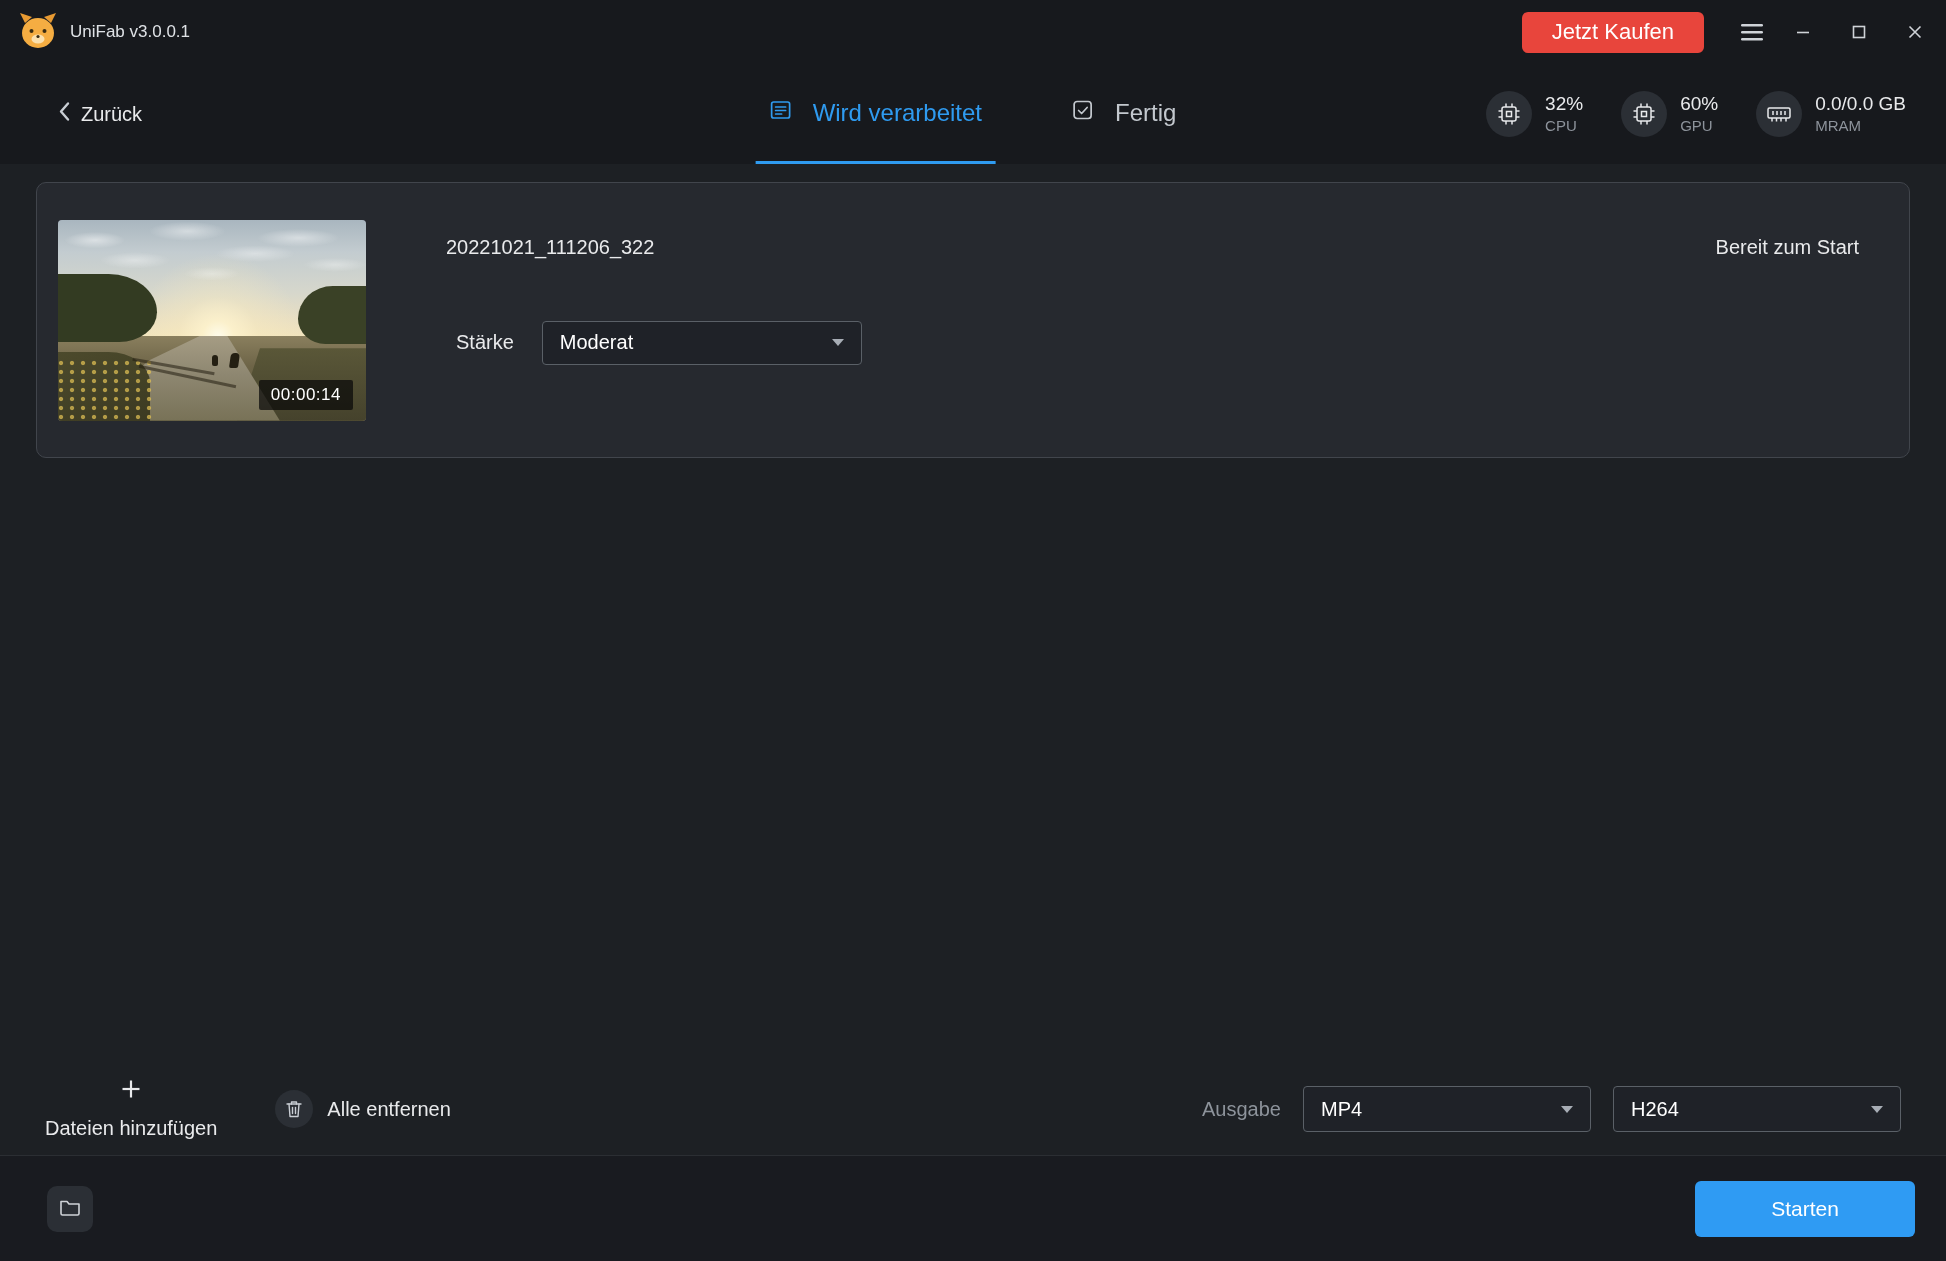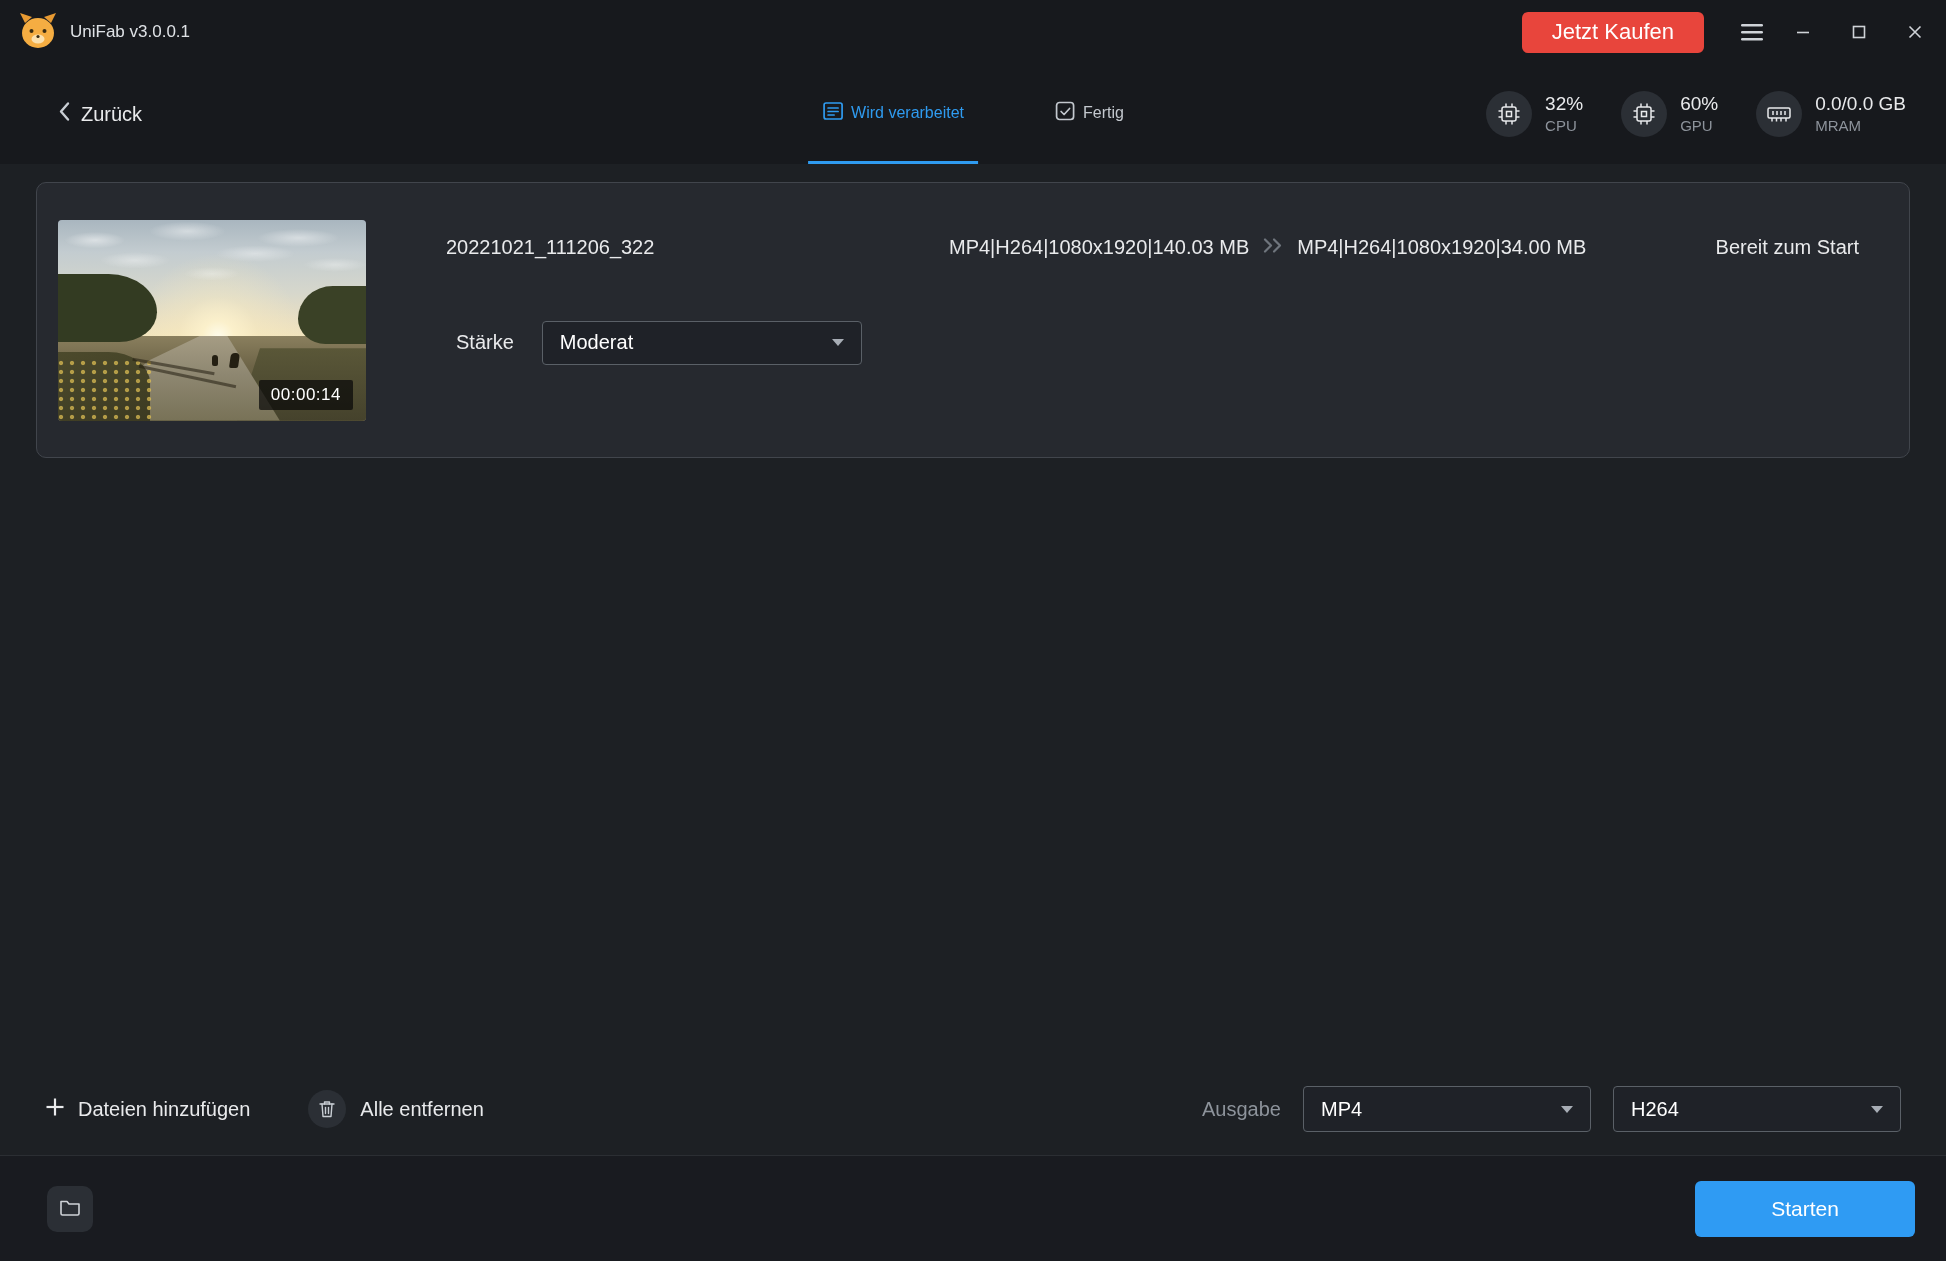--- a/index.html
+++ b/index.html
@@ -12,21 +12,21 @@
   .titlebar-spacer { flex:1; }
   .buy-btn { background:#e8453c; color:#fff; border:none; border-radius:6px; height:41px; padding:0 30px; font-size:22px; cursor:pointer; font-family:inherit; }
   .menu-btn { margin-left:34px; display:flex; align-items:center; justify-content:center; width:28px; height:28px; cursor:pointer; }
   .win-controls { display:flex; align-items:center; gap:34px; margin-left:26px; }
   .win-btn { width:22px; height:22px; display:flex; align-items:center; justify-content:center; cursor:pointer; }
 
   
   .header { height:100px; background:#17191d; position:relative; flex:none; }
   .back { position:absolute; left:58px; top:50%; transform:translateY(-50%); display:flex; align-items:center; gap:11px; font-size:20px; color:#e9eaec; cursor:pointer; }
   .tabs { position:absolute; left:50%; transform:translateX(-50%); top:0; height:100%; display:flex; gap:62px; }
-  .tab { display:flex; align-items:center; gap:7px; font-size:16px; color:#c3c8ce; padding:0 14px; border-bottom:3px solid transparent; cursor:pointer; }
+  .tab { display:flex; align-items:center; gap:21px; font-size:24px; color:#c3c8ce; padding:0 14px; border-bottom:3px solid transparent; cursor:pointer; }
   .tab.active { color:#2f9bf0; border-bottom-color:#2f9bf0; }
   .stats { position:absolute; right:40px; top:50%; transform:translateY(-50%); display:flex; gap:38px; }
   .stat { display:flex; align-items:center; gap:13px; }
   .stat-icon { width:46px; height:46px; border-radius:50%; background:#2b2f35; display:flex; align-items:center; justify-content:center; flex:none; }
   .stat-value { font-size:19px; color:#e9eaec; line-height:1.15; }
   .stat-label { font-size:15px; color:#8d939b; line-height:1.15; margin-top:2px; }
 
   
   .main { flex:1; background:#1d2024; padding:18px 36px 0; }
   .card { background:#26292f; border:1px solid #41454c; border-radius:10px; height:276px; display:flex; align-items:center; padding:0 50px 0 21px; }
@@ -74,21 +74,21 @@
   .fileinfo { display:flex; align-items:center; gap:12px; font-size:20px; color:#e9eaec; }
   .status { margin-left:auto; font-size:20px; color:#e9eaec; }
   .row2 { display:flex; align-items:center; margin-top:62px; }
   .strength-label { font-size:20px; margin-left:10px; }
   .dropdown { background:#1f2228; border:1px solid #5a6067; border-radius:4px; display:flex; align-items:center; padding:0 17px; color:#fff; font-size:20px; cursor:pointer; }
   .dd-strength { width:320px; height:44px; margin-left:28px; }
   .caret { width:0; height:0; border-left:6px solid transparent; border-right:6px solid transparent; border-top:7px solid #a7adb5; margin-left:auto; flex:none; }
 
   
   .toolbar { height:92px; background:#1d2024; display:flex; align-items:center; padding:0 45px; flex:none; }
-  .add-files { display:flex; align-items:center; gap:13px; font-size:20px; cursor:pointer; }
+  .add-files { display:flex; align-items:center; gap:13px; font-size:20px; cursor:pointer;flex-direction:column; }
   .remove-all { display:flex; align-items:center; gap:14px; margin-left:58px; font-size:20px; cursor:pointer; }
   .trash-circle { width:38px; height:38px; border-radius:50%; background:#2b2f35; display:flex; align-items:center; justify-content:center; }
   .toolbar-right { margin-left:auto; display:flex; align-items:center; gap:22px; }
   .output-label { color:#8d939b; font-size:20px; }
   .dd-sm { width:288px; height:46px; }
 
   
   .footer { height:106px; background:#191b20; border-top:1px solid #2b2e33; display:flex; align-items:center; padding:0 31px; flex:none; }
   .folder-select { display:flex; align-items:stretch; height:50px; width:966px; border:1px solid #5a6067; border-radius:4px; overflow:hidden; cursor:pointer; }
   .folder-label { background:#2e3138; color:#9aa1a9; display:flex; align-items:center; padding:0 20px; font-size:19px; flex:none; }
@@ -252,30 +252,20 @@
         <div class="thumb-leaves"></div>
         <div class="rider-shadow shadow-1"></div>
         <div class="rider-shadow shadow-2"></div>
         <div class="rider rider-1"></div>
         <div class="rider rider-2"></div>
         <div class="timestamp">00:00:14</div>
       </div>
       <div class="card-body">
         <div class="row1">
           <span class="filename">20221021_111206_322</span>
-          <span class="fileinfo">
-            <span>MP4|H264|1080x1920|140.03 MB</span>
-            <span>
-              <svg width="24" height="17" viewBox="0 0 24 17" fill="none" stroke="#6f757d" stroke-width="2.2" stroke-linecap="round" stroke-linejoin="round">
-                <path d="M4 2.5 L10 8.5 L4 14.5"></path>
-                  <path d="M13 2.5 L19 8.5 L13 14.5"></path>
-              </svg>
-            </span>
-            <span>MP4|H264|1080x1920|34.00 MB</span>
-          </span>
           <span class="status">Bereit zum Start</span>
         </div>
         <div class="row2">
           <span class="strength-label">Stärke</span>
           <div class="dropdown dd-strength">
             <span>Moderat</span>
             <span class="caret"></span>
           </div>
         </div>
       </div>

